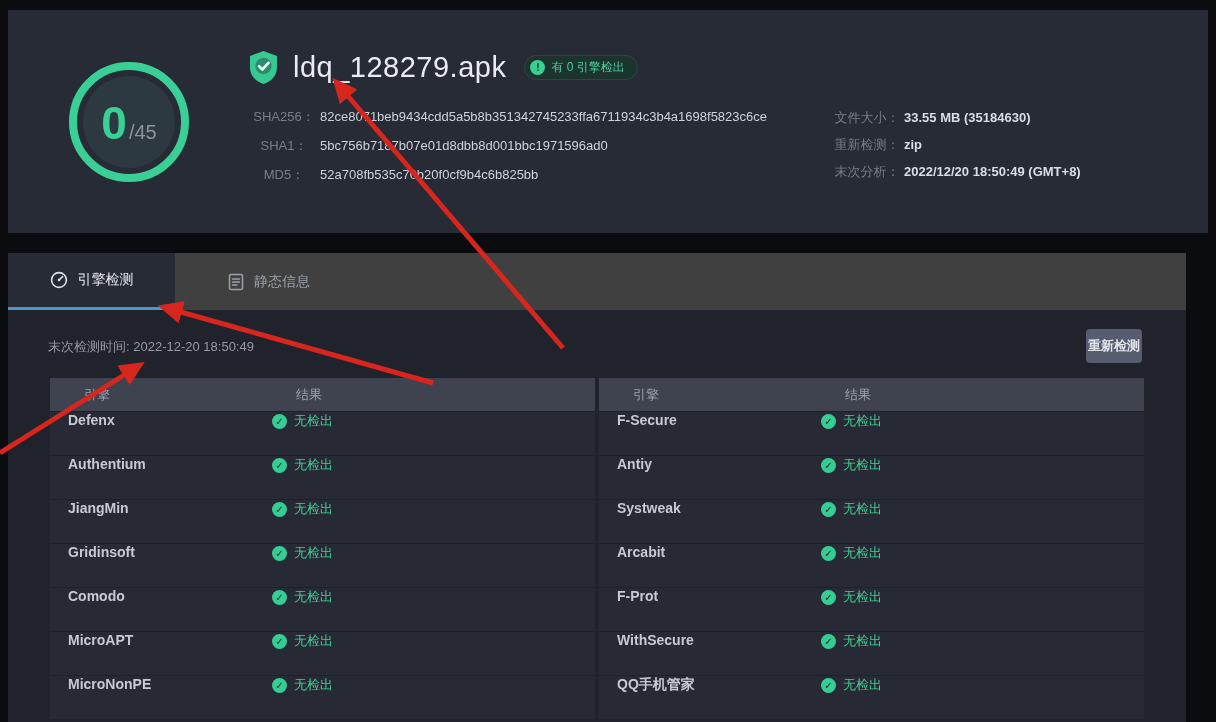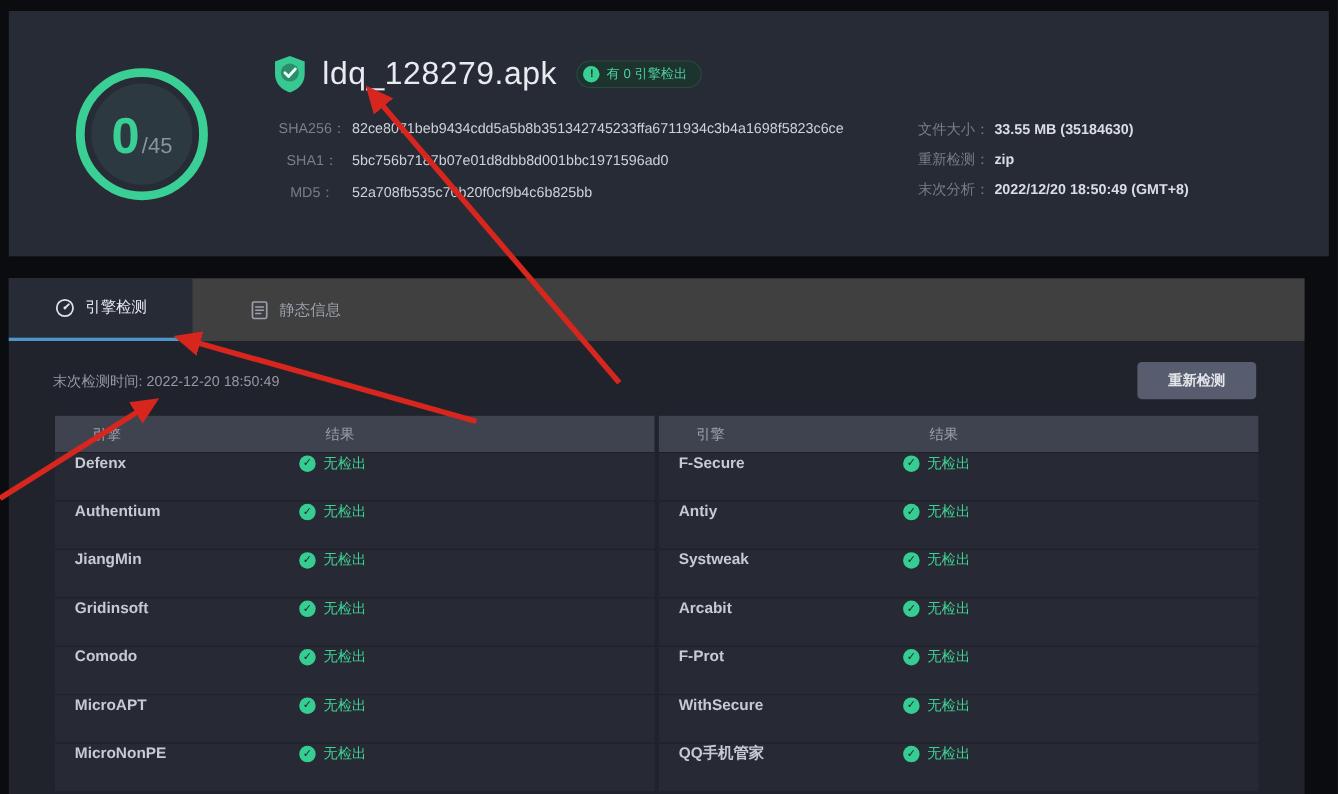--- a/index.html
+++ b/index.html
@@ -35,21 +35,21 @@
   .ivalue { color:#dadde3; font-weight:600; }
   
   .tabbar { position:absolute; left:8px; top:253px; width:1178px; height:57px; background:#404040; display:flex; }
   .tab { display:flex; align-items:center; justify-content:center; gap:10px; font-size:14px; cursor:pointer; }
   .tab.active { width:167px; background:#272b36; color:#e6e8ee; border-bottom:3px solid #4e96c9; }
   .tab.inactive { width:188px; color:#9ba0ac; }
   
   .panel { position:absolute; left:8px; top:310px; width:1178px; height:412px; background:#20232c; }
   .last-check { position:absolute; left:40px; top:28px; font-size:13px; color:#9599a4; }
   .recheck-btn { position:absolute; right:44px; top:19px; background:#575c6e; color:#e3e5ea;
-    border:none; border-radius:4px; font-size:13px; font-weight:600; padding:8px 28px; cursor:pointer;
+    border:none; border-radius:4px; font-size:13px; font-weight:600; padding:8px 2px; cursor:pointer;
     font-family:inherit; }
   .tables { position:absolute; left:42px; top:68px; width:1094px; display:flex; gap:4px; }
   .etable { width:545px; }
   .ehead { height:33px; background:#3f434f; display:flex; align-items:center; color:#9da1ad; font-size:13px; }
   .ehead .hc1 { padding-left:34px; width:246px; }
   .erow { height:44px; background:#272a34; display:flex; align-items:flex-start; border-top:1px solid #1e212a; }
   .ename { padding-left:18px; width:222px; font-weight:bold; font-size:14px; color:#c6cad3; }
   .eres { display:flex; align-items:center; gap:7px; color:#3fd194; font-size:13px; }
   .chk { width:15px; height:15px; border-radius:50%; background:#35cd92; color:#1e212a; font-size:10px;
     font-weight:bold; display:flex; align-items:center; justify-content:center; }

